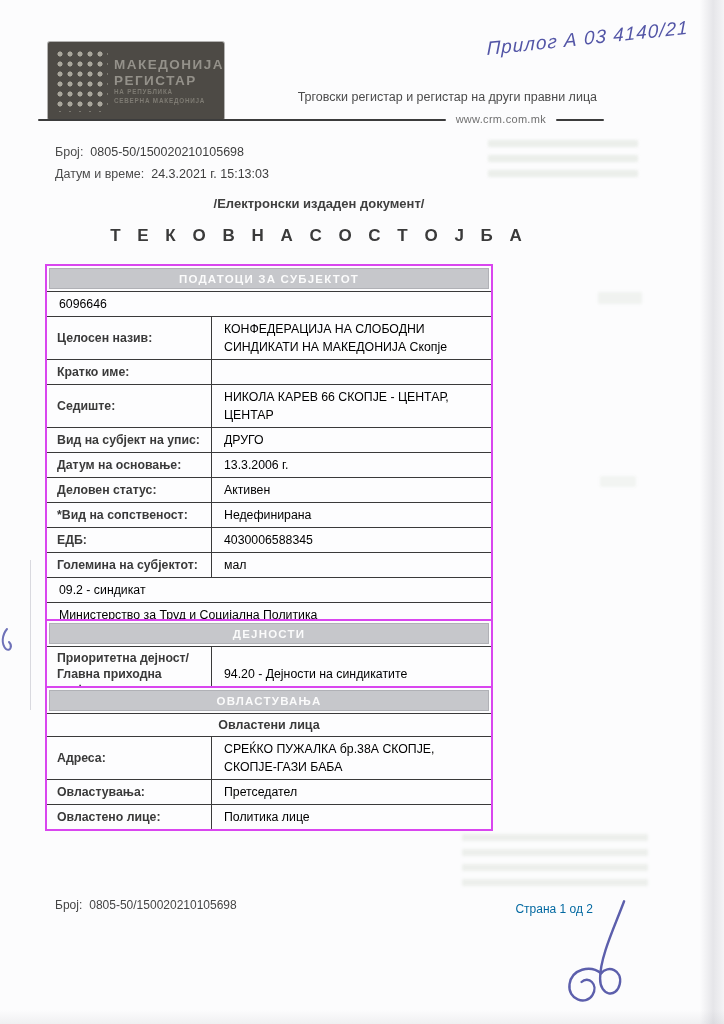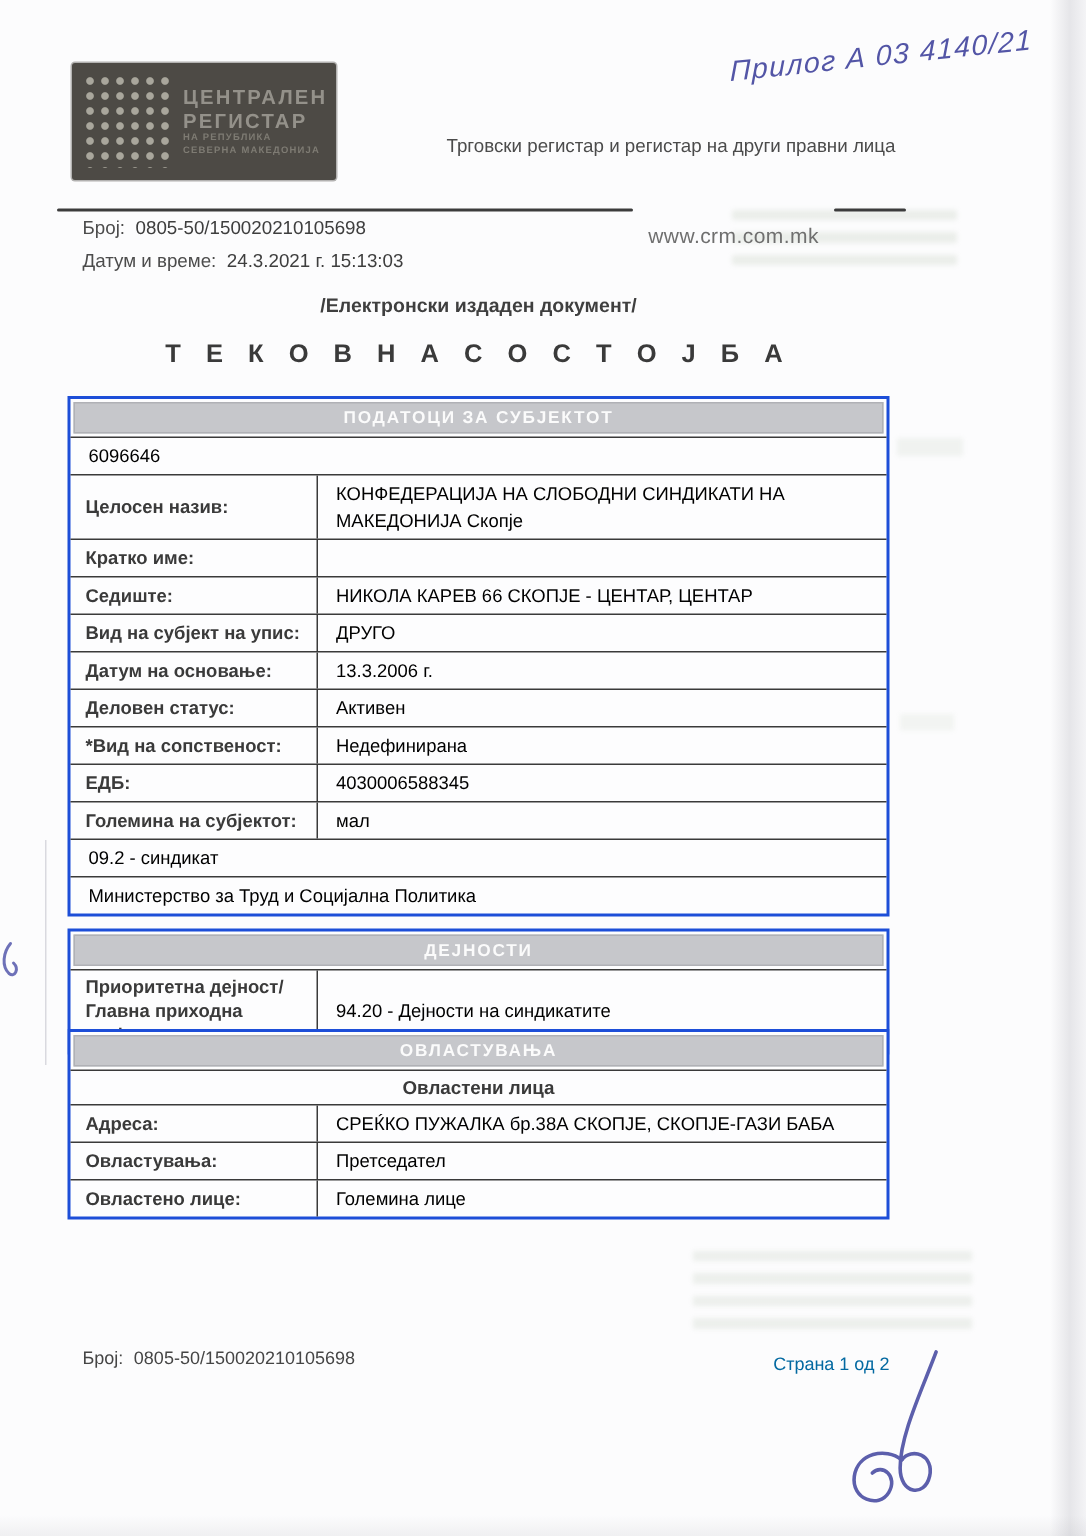--- a/index.html
+++ b/index.html
@@ -30,32 +30,32 @@
   .annex-note{position:absolute;left:486px;top:26px;width:230px;
     font-style:italic;font-size:19px;letter-spacing:1px;color:#3c3f9b;
     transform:rotate(-6deg) skewX(-6deg);opacity:.88;white-space:nowrap;}
 
   .registry-line{position:absolute;left:45px;top:90px;width:552px;text-align:right;
     font-size:12.5px;color:#4b4b4b;}
   .rule{position:absolute;left:38px;top:113px;width:566px;display:flex;align-items:center;gap:10px;}
   .rule .seg{height:2px;background:#3c3c3c;border-radius:1px;}
   .rule .seg1{flex:1;}
   .rule .seg2{width:48px;}
-  .rule .www{font-size:14px;color:#6f6f6f;letter-spacing:.3px;padding-bottom:1px;margin-top:36px;}
+  .rule .www{font-size:11px;color:#6f6f6f;letter-spacing:.3px;padding-bottom:1px;}
 
   .meta{position:absolute;left:55px;top:141px;font-size:12.5px;line-height:22px;color:#454545;}
   .meta .lbl{color:#4c4c4c;}
   .meta .val{margin-left:7px;color:#3e3e3e;}
 
   .content{position:absolute;left:45px;width:548px;}
   .e-note{top:196px;text-align:center;font-size:13px;font-weight:600;color:#3f3f3f;}
   .doc-title{top:226px;text-align:center;font-size:17px;font-weight:700;letter-spacing:6px;color:#3a3a3a;}
 
   
-  .sect{position:absolute;left:45px;width:548px;border:2px solid #1d4ed8;background:#fdfdfe;box-sizing:border-box;}
+  .sect{position:absolute;left:45px;width:448px;border:2px solid #d946ef;background:#fdfdfe;box-sizing:border-box;}
   .sect-subject{top:264px;}
   .sect-activities{top:619px;}
   .sect-auth{top:686px;}
   .bar{margin:2px;height:21px;background:#c6c7cb;border:1px solid #b0b1b6;box-sizing:border-box;
     display:flex;align-items:center;justify-content:center;
     font-size:11.5px;font-weight:700;letter-spacing:1.2px;color:rgba(255,255,255,0.92);}
   .subtitle-row{border-top:1.5px solid #3a3a3a;min-height:22px;display:flex;align-items:center;justify-content:center;
     font-size:12.5px;font-weight:700;color:#3a3a3a;}
   .t-row{display:flex;border-top:1.5px solid #3a3a3a;min-height:24px;align-items:stretch;}
   .t-label{width:165px;min-width:165px;box-sizing:border-box;padding:3px 6px 3px 10px;
@@ -89,21 +89,21 @@
 <div class="edge-bottom"></div>
 <div class="crease"></div>
 <div class="ghost ghost-a"></div>
 <div class="ghost ghost-b"></div>
 <div class="ghost ghost-c"></div>
 <div class="ghost ghost-d"></div>
 
 <div class="logo">
   <div class="logo-dots"></div>
   <div class="logo-text">
-    <div class="logo-big">ЦЕНТРАЛЕН</div>
+    <div class="logo-big">МАКЕДОНИЈА</div>
     <div class="logo-big">РЕГИСТАР</div>
     <div class="logo-small">НА РЕПУБЛИКА</div>
     <div class="logo-small">СЕВЕРНА МАКЕДОНИЈА</div>
   </div>
 </div>
 
 <div class="annex-note">Прилог А 03 4140/21</div>
 
 <div class="registry-line">Трговски регистар и регистар на други правни лица</div>
 
@@ -193,21 +193,21 @@
       <div class="t-row">
         <div class="t-label">Адреса:</div>
         <div class="t-value">СРЕЌКО ПУЖАЛКА бр.38А СКОПЈЕ, СКОПЈЕ-ГАЗИ БАБА</div>
       </div>
       <div class="t-row">
         <div class="t-label">Овластувања:</div>
         <div class="t-value">Претседател</div>
       </div>
       <div class="t-row">
         <div class="t-label">Овластено лице:</div>
-        <div class="t-value">Големина лице</div>
+        <div class="t-value">Политика лице</div>
       </div>
     </div>
 </div>
 
 <div class="footer-number">
   <span>Број:</span><span class="val">0805-50/150020210105698</span>
 </div>
 <div class="page-indicator">Страна 1 од 2</div>
 
 <div class="signature">

